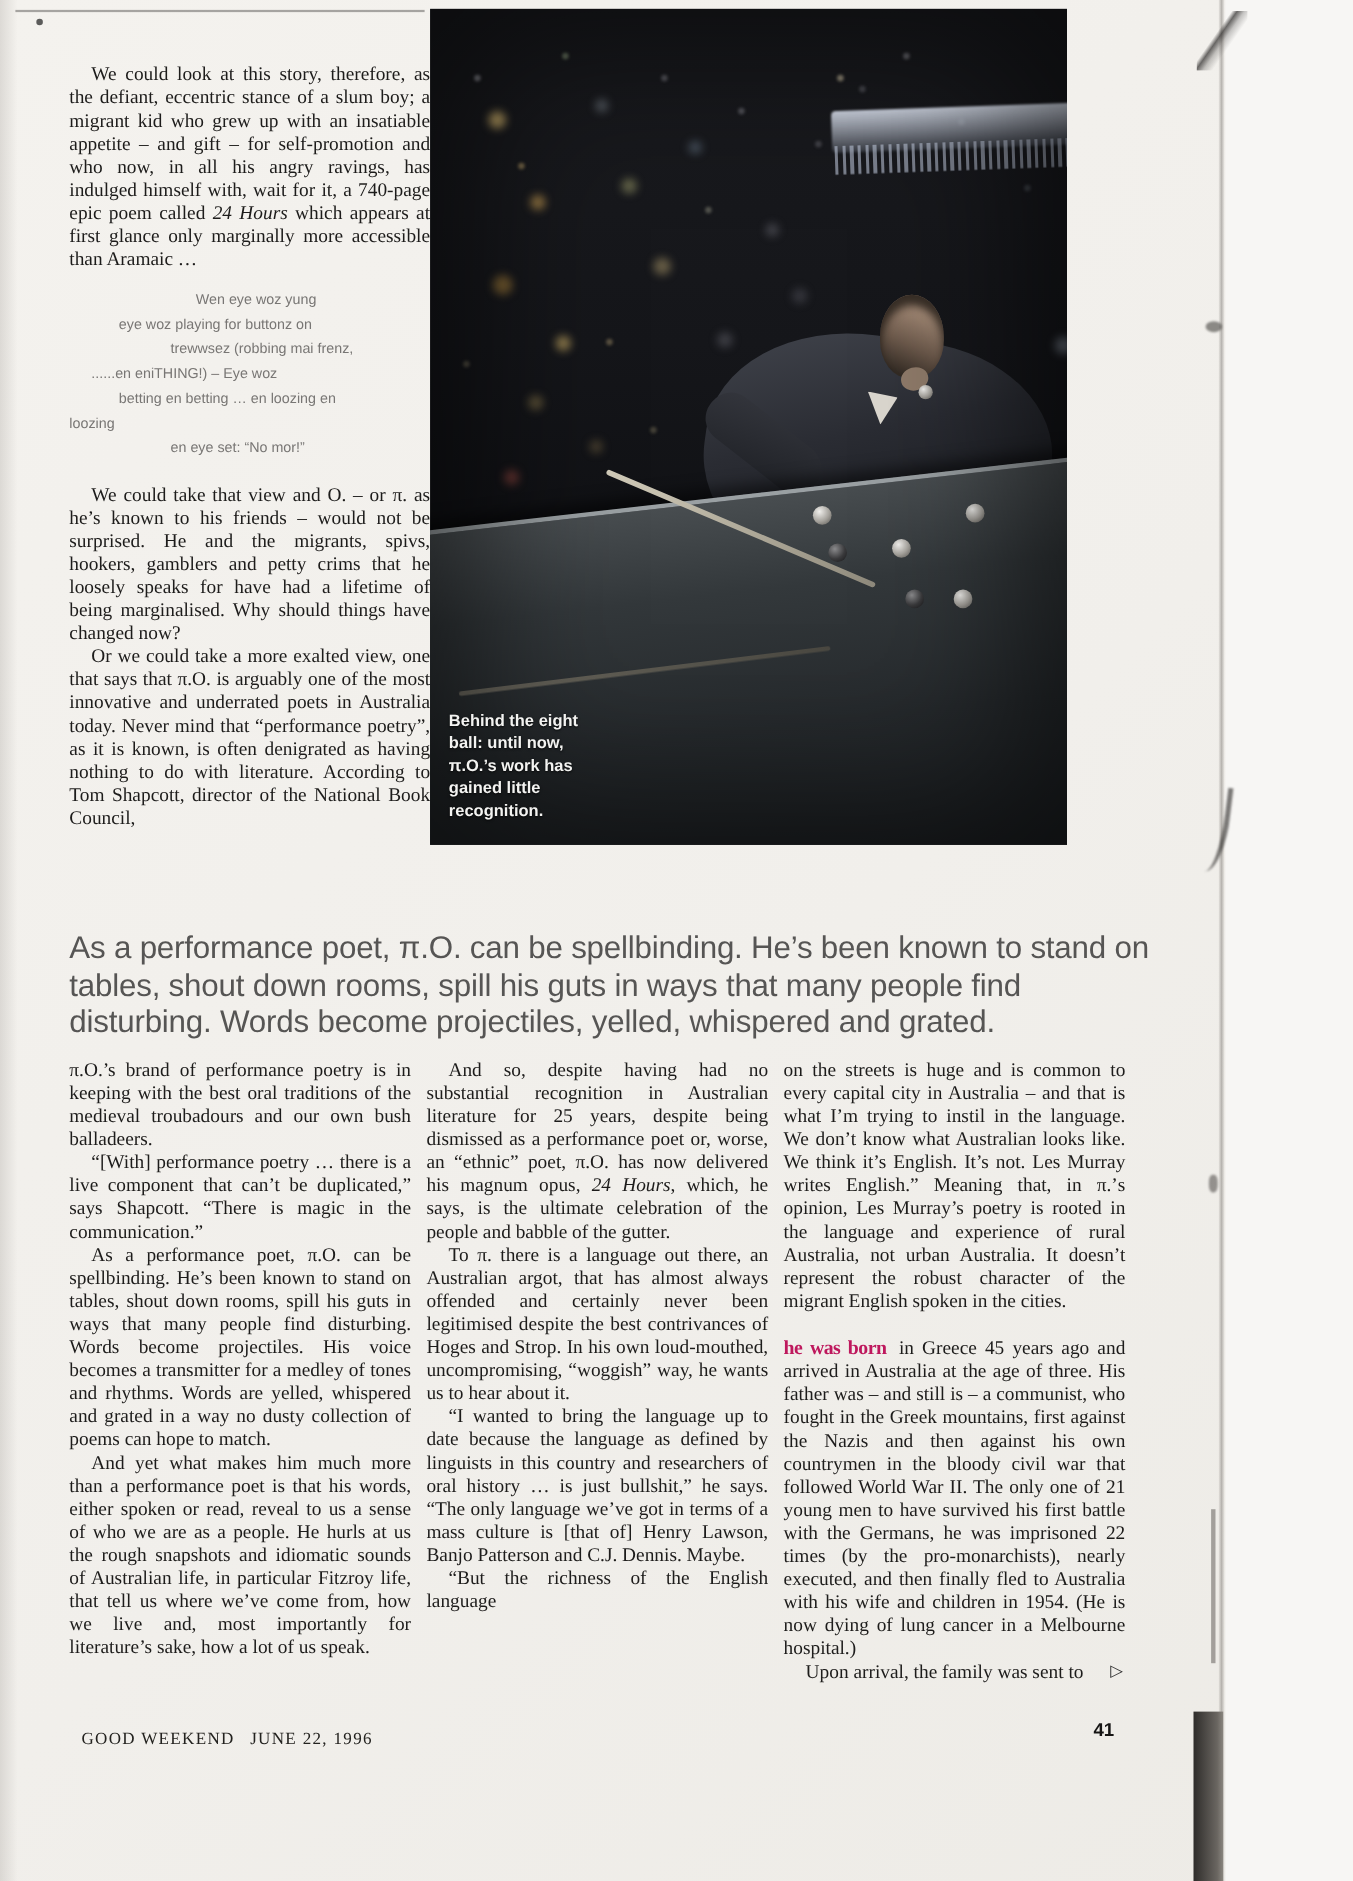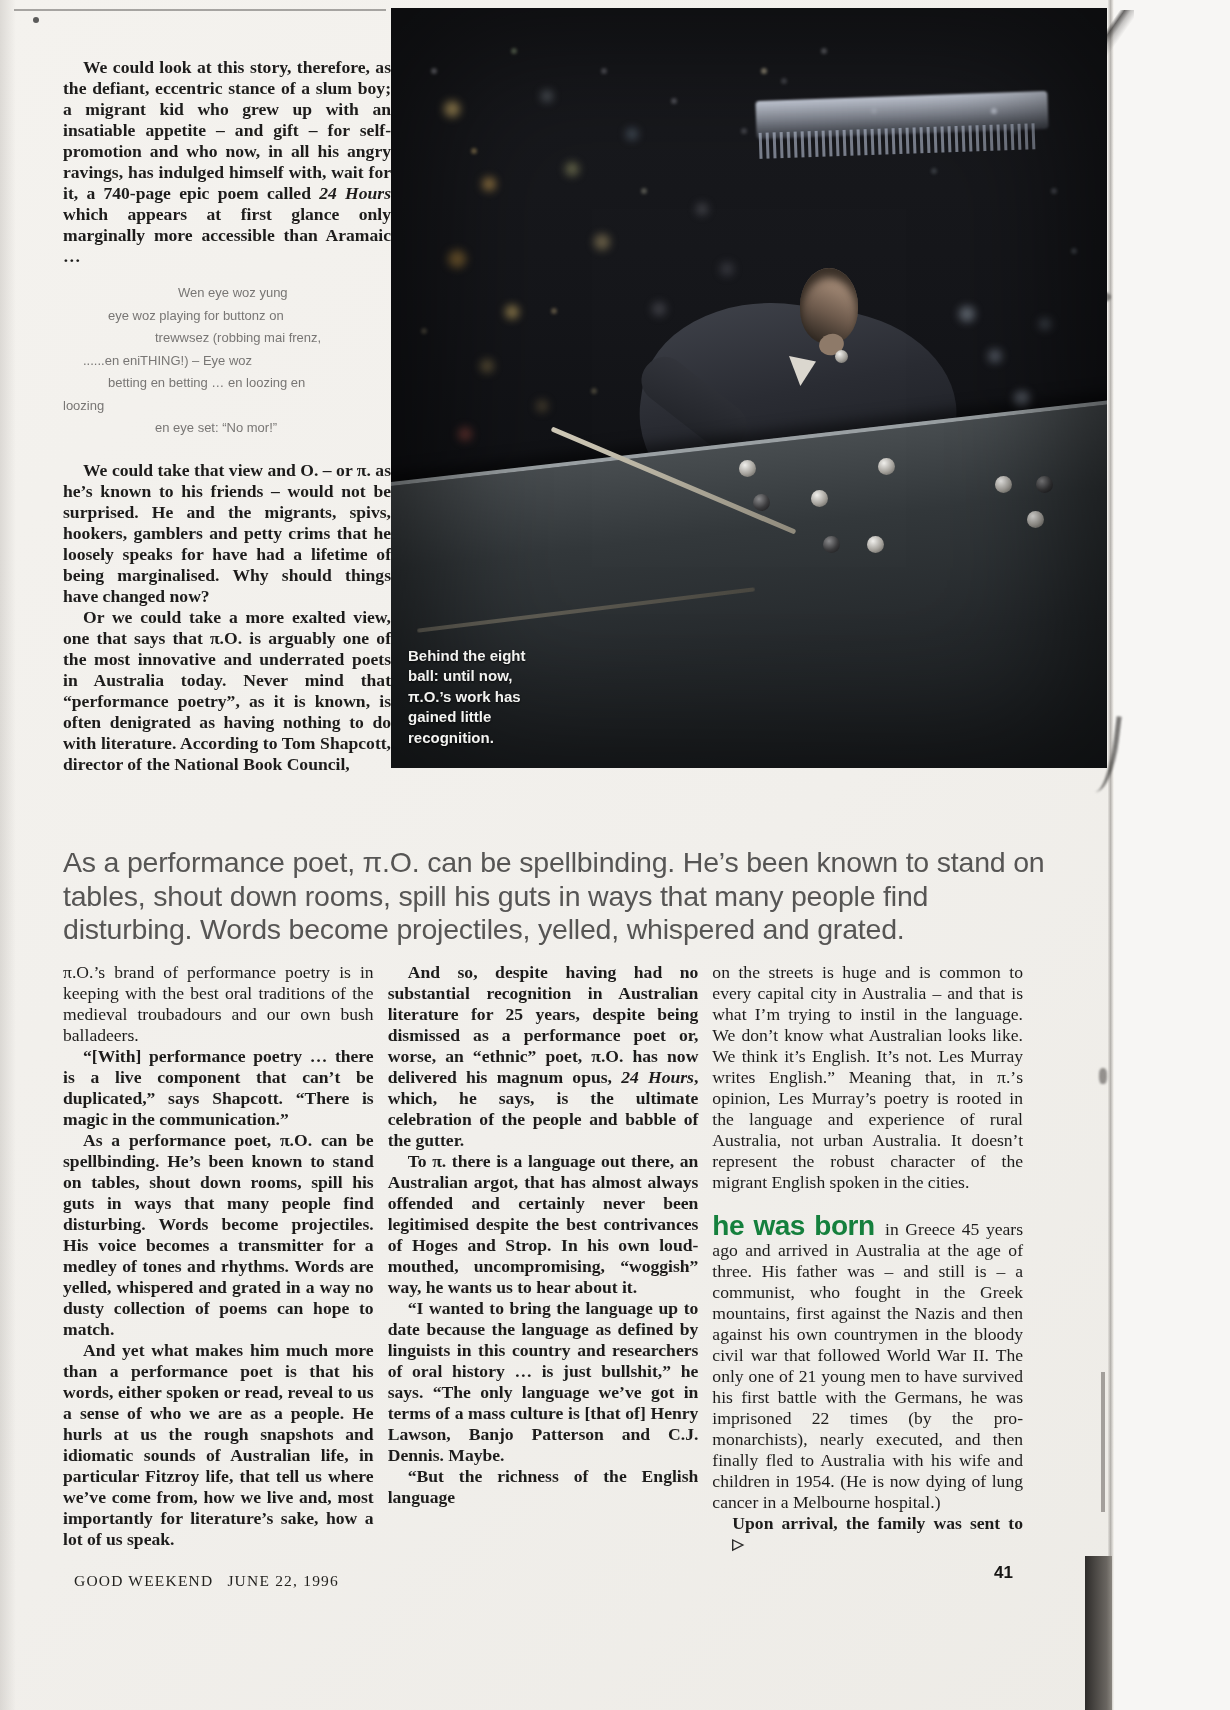--- a/index.html
+++ b/index.html
@@ -23,27 +23,27 @@
   .art-rdot{left:1099px;top:1068px;width:8px;height:16px;background:rgba(55,52,50,.5);border-radius:40%;filter:blur(.8px);}
   .art-rline{left:1101px;top:1372px;width:4px;height:140px;background:rgba(70,66,62,.45);filter:blur(.7px);}
   .art-bottombar{left:1085px;top:1556px;width:27px;height:154px;
     background:linear-gradient(90deg,#2e2c2a,#6a6661 80%,#8a867f);}
   .art-lcurl{left:0;top:0;width:16px;height:1710px;background:linear-gradient(90deg,rgba(150,145,140,.25),transparent);}
 
   
   .intro-col{position:absolute;left:63px;top:57px;width:328px;color:#1d1c1b;}
   .serifbody{font-size:17.6px;line-height:21px;text-align:justify;}
   .para{margin:0;}
-  .para.ind{text-indent:20px;font-weight:bold;}
+  .para.ind{text-indent:20px;}
   .poem{font-family:"Liberation Sans", sans-serif;color:#787674;font-size:13px;line-height:22.5px;
     margin:15px 0 20px 0;text-align:left;}
   .poem-line{white-space:nowrap;}
 
   
-  .photo{position:absolute;left:391px;top:8px;width:716px;height:760px;overflow:hidden;
+  .photo{position:absolute;left:391px;top:8px;width:579px;height:760px;overflow:hidden;
     background:linear-gradient(180deg,#1a1b1f 0%,#15161a 40%,#0e0f12 75%,#0b0c0e 100%);}
   .photo::after{content:"";position:absolute;inset:0;
     box-shadow:inset 0 0 130px 45px rgba(0,0,0,.55);}
   .bokeh-a{position:absolute;left:0;top:0;width:12px;height:12px;border-radius:50%;filter:blur(4px);background:transparent;
     box-shadow:55px 95px 0 2px rgba(210,180,110,.8),92px 170px 0 1px rgba(190,150,80,.7),
       60px 245px 0 3px rgba(170,130,60,.6),115px 298px 0 1px rgba(200,170,100,.65),
       150px 82px 0 0 rgba(140,150,160,.5),175px 155px 0 1px rgba(160,160,110,.55),
       205px 228px 0 2px rgba(180,160,110,.5),235px 120px 0 0 rgba(120,140,160,.45),
       90px 352px 0 1px rgba(150,130,80,.5),145px 392px 0 0 rgba(130,110,70,.45),
       262px 295px 0 1px rgba(120,120,130,.4),305px 195px 0 0 rgba(130,130,140,.4),
@@ -100,22 +100,22 @@
     color:#f3f3f1;text-shadow:0 1px 2px rgba(0,0,0,.8);}
 
   
   .pullquote{position:absolute;left:63px;top:846px;width:995px;
     font-family:"Liberation Sans", sans-serif;font-size:28.5px;line-height:33.5px;
     color:#565554;letter-spacing:-.2px;text-align:left;}
 
   
   .cols{position:absolute;left:63px;top:962px;width:960px;display:flex;gap:14px;}
   .col{width:311px;color:#1d1c1b;}
-  .subhead{font-family:Liberation Sans, sans-serif;font-weight:bold;font-size:28px;
-    letter-spacing:-.5px;color:#15803d;line-height:21px;padding-right:4px;}
+  .subhead{font-family:Liberation Serif, serif;font-weight:bold;font-size:18px;
+    letter-spacing:-.5px;color:#be185d;line-height:21px;padding-right:4px;}
   .subhead-para{margin-top:22px;}
   .cont-mark{font-size:15px;color:#2a2a2a;letter-spacing:0;display:inline-block;transform:translateY(-1px);}
 
   
   .footer-left{position:absolute;left:74px;top:1572px;font-family:"Liberation Serif", serif;
     font-size:15.5px;letter-spacing:1.2px;color:#23221f;}
   .footer-left .f-date{margin-left:14px;}
   .page-num{position:absolute;left:994px;top:1563px;font-family:"Liberation Sans", sans-serif;
     font-weight:bold;font-size:17px;color:#161514;}
 </style>

